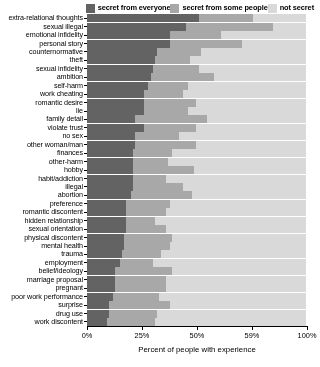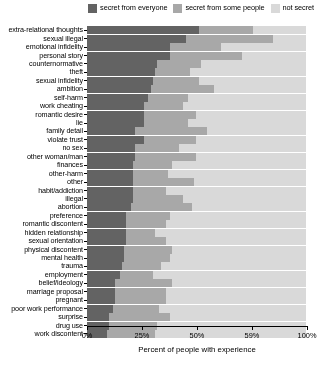--- a/index.html
+++ b/index.html
@@ -28,21 +28,22 @@
     left: 0;
     top: 0;
     width: 320px;
     height: 16px;
     display: flex;
     flex-direction: row;
     align-items: center;
     justify-content: flex-end;
     padding-right: 6px;
     box-sizing: border-box;
-    gap: 6px;
+    gap: 0;
+    font-weight: bold;
   }
   .legend-entry {
     display: flex;
     flex-direction: row;
     align-items: center;
     gap: 3px;
     white-space: nowrap;
   }
   .legend-swatch {
     width: 9px;
@@ -67,21 +68,20 @@
   }
 
   .rows {
     position: absolute;
     left: 0;
     top: 0;
     width: 320px;
     height: 312px;
     display: flex;
     flex-direction: column;
-    margin-top: 12px;
   }
 
   .row {
     flex: 1 1 0;
     display: flex;
     flex-direction: row;
     align-items: center;
     min-height: 0;
   }
 
@@ -395,21 +395,21 @@
           <div class="tickmark"></div>
           <div class="bar-track">
             <div class="bar-inner">
               <div class="seg seg-everyone" style="width: 21%; background: rgb(99, 99, 99);"></div>
               <div class="seg seg-some" style="width: 16%; background: rgb(168, 168, 168);"></div>
               <div class="seg seg-not" style="width: 63%; background: rgb(217, 217, 217);"></div>
             </div>
           </div>
         </div>
         <div class="row">
-          <div class="row-label">other</div>
+          <div class="row-label">hobby</div>
           <div class="tickmark"></div>
           <div class="bar-track">
             <div class="bar-inner">
               <div class="seg seg-everyone" style="width: 21%; background: rgb(99, 99, 99);"></div>
               <div class="seg seg-some" style="width: 28%; background: rgb(168, 168, 168);"></div>
               <div class="seg seg-not" style="width: 51%; background: rgb(217, 217, 217);"></div>
             </div>
           </div>
         </div>
         <div class="row">

